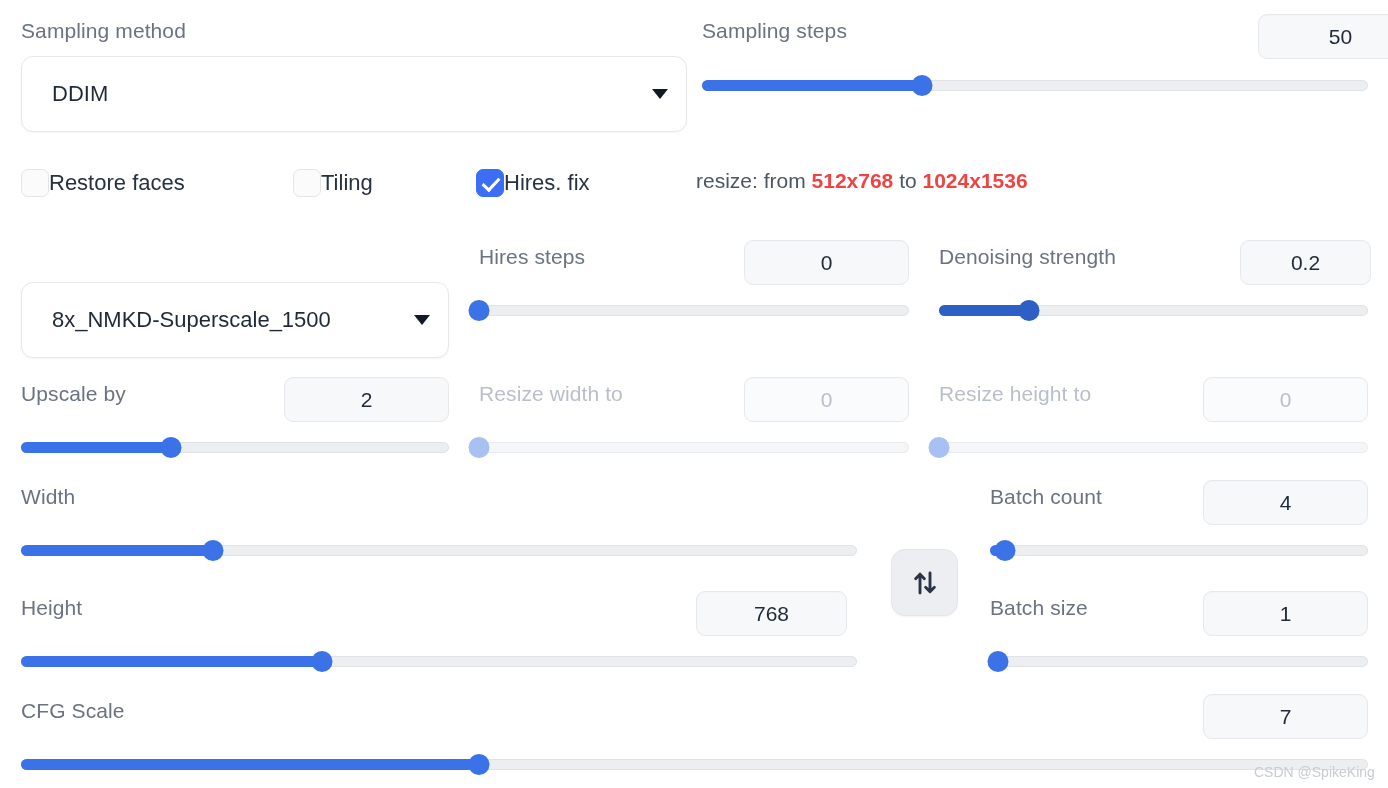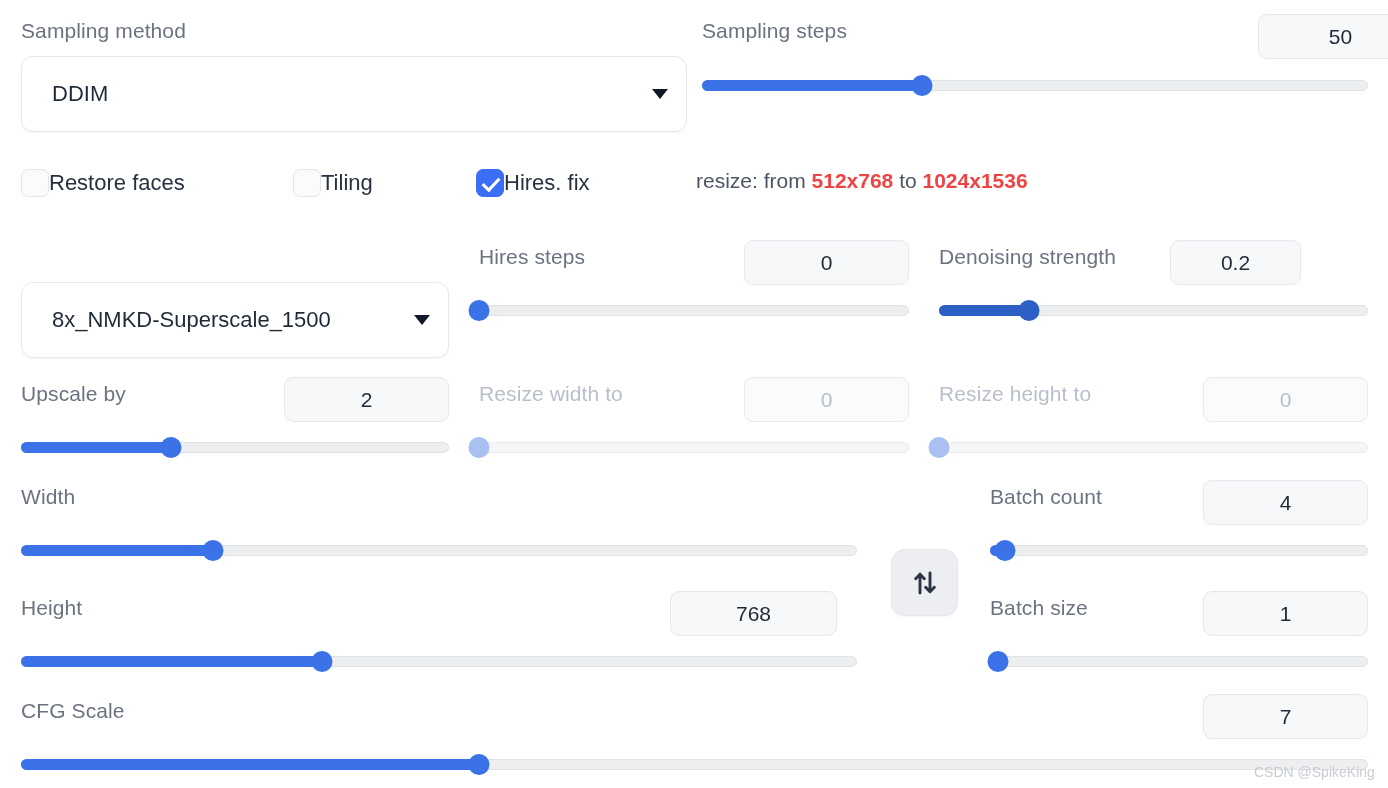--- a/index.html
+++ b/index.html
@@ -228,21 +228,21 @@
   <div class="abs slider" id="sl-hires" style="left:479px; top:300px; width:430px;">
     <div class="track"></div>
     <div class="fill" style="width: 0%;"></div>
     <div class="thumb" style="left: 0%;"></div>
   </div>
 
   <div class="abs" style="left:939px; top:246px;">
     <div class="label">Denoising strength</div>
   </div>
 
-  <div class="abs numbox" style="left:1170px; top:240px; width:131px;">
+  <div class="abs numbox" style="left:1240px; top:240px; width:131px;">
     <span>0.2</span>
   </div>
 
   <div class="abs slider dark" id="sl-denoise" style="left:939px; top:300px; width:429px;">
     <div class="track"></div>
     <div class="fill" style="width: 21%;"></div>
     <div class="thumb" style="left: 21%;"></div>
   </div>
 
   <div class="abs" style="left:21px; top:383px;">
@@ -316,21 +316,21 @@
     <svg width="30" height="30" viewBox="0 0 24 24" fill="none">
       <path d="M8 20 L8 5 M8 5 L4.5 8.6 M8 5 L11.5 8.6" stroke="#2b3445" stroke-width="2.3" stroke-linecap="round" stroke-linejoin="round"></path>
       <path d="M16 4 L16 19 M16 19 L12.5 15.4 M16 19 L19.5 15.4" stroke="#2b3445" stroke-width="2.3" stroke-linecap="round" stroke-linejoin="round"></path>
     </svg>
   </div>
 
   <div class="abs" style="left:21px; top:597px;">
     <div class="label">Height</div>
   </div>
 
-  <div class="abs numbox" style="left:670px; top:591px; width:167px;">
+  <div class="abs numbox" style="left:696px; top:591px; width:151px;">
     <span>768</span>
   </div>
 
   <div class="abs slider" id="sl-height" style="left:21px; top:651px; width:836px;">
     <div class="track"></div>
     <div class="fill" style="width: 36%;"></div>
     <div class="thumb" style="left: 36%;"></div>
   </div>
 
   <div class="abs" style="left:990px; top:597px;">

